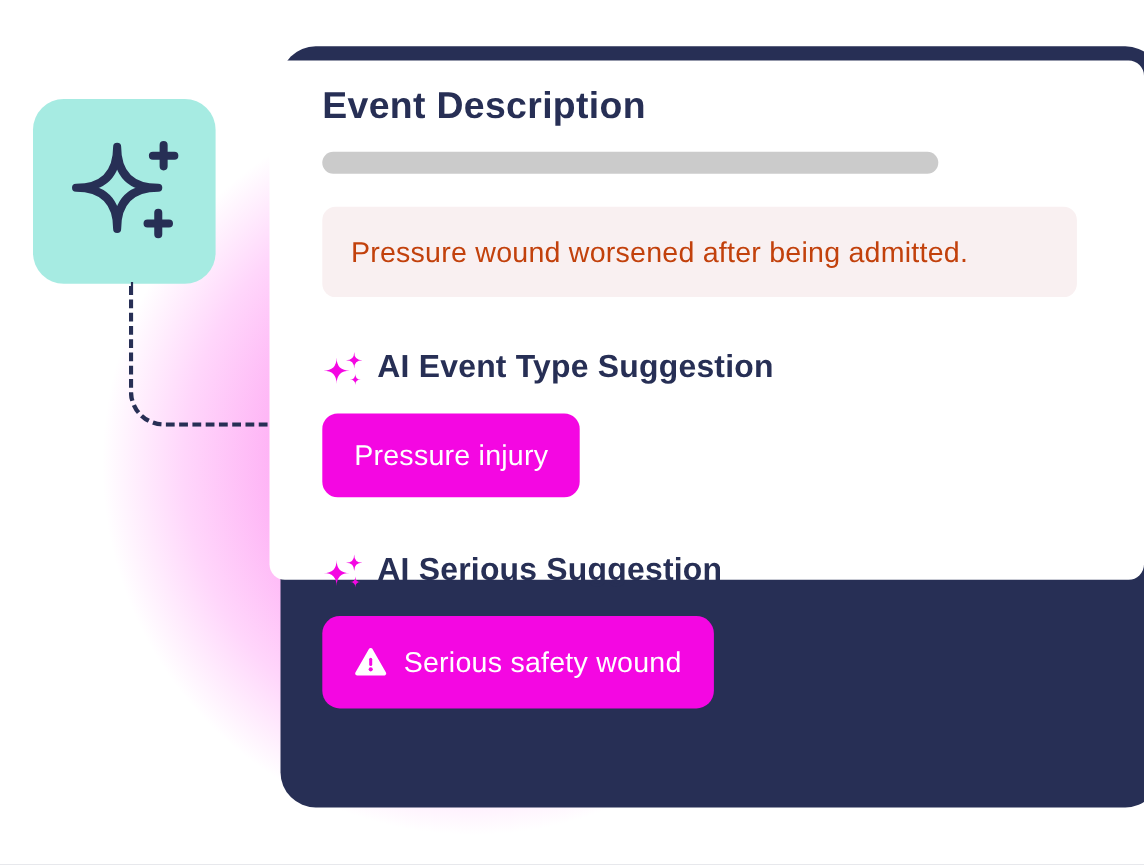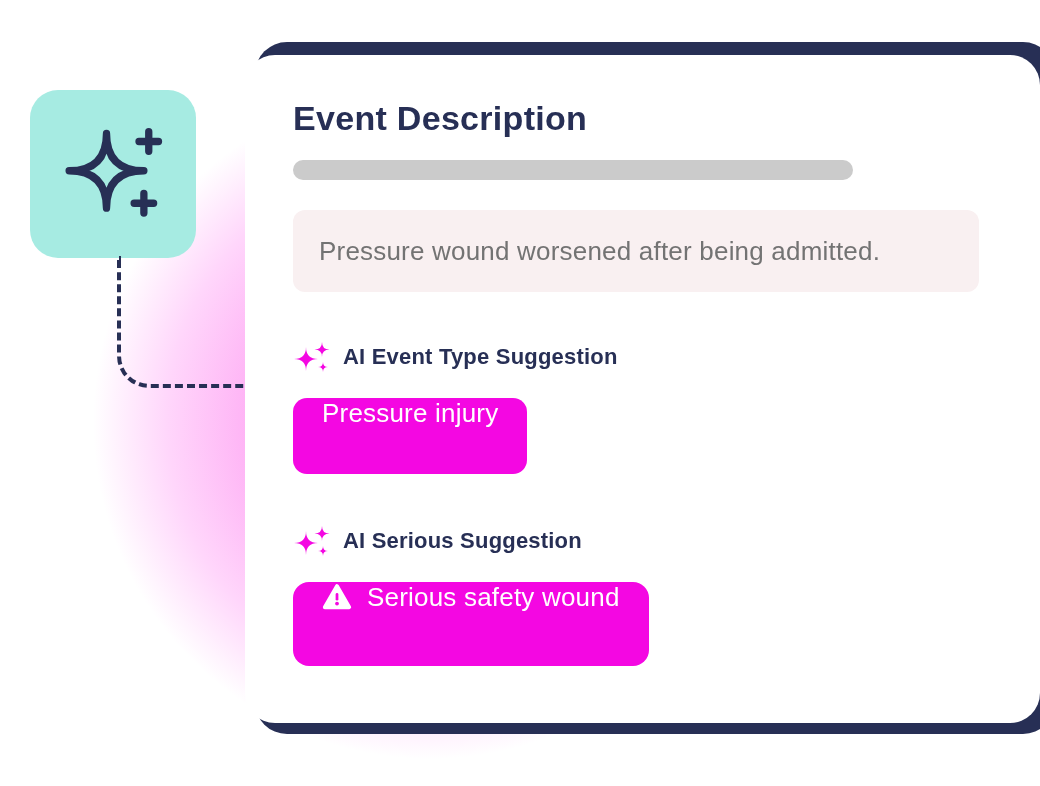--- a/index.html
+++ b/index.html
@@ -24,46 +24,46 @@
     position:absolute;left:117px;top:256px;width:170px;height:128px;
     border-left:4px dashed #272F55;border-bottom:4px dashed #272F55;
     border-bottom-left-radius:32px;
   }
   
   .card-shadow{
     position:absolute;left:255px;top:42px;width:800px;height:692px;
     background:#272F55;border-radius:32px;
   }
   .card{
-    position:absolute;left:245px;top:55px;width:795px;height:668px;
-    background:#ffffff;border-radius:30px;
-    padding:43px 60px 0 48px;box-sizing:border-box;
+    position:absolute;left:245px;top:55px;width:795px;height:472px;
+    background:#ffffff;border-radius:14px;
+    padding:21px 60px 0 48px;box-sizing:border-box;
   }
   .card-title{
     margin:0 0 22px 0;font-size:34px;font-weight:600;color:#272F55;letter-spacing:.3px;
     line-height:40px;
   }
   .skeleton-bar{
     width:560px;height:20px;border-radius:10px;background:#CBCBCB;margin-bottom:30px;
   }
   .desc-box{
     width:686px;height:82px;background:#F9F0F1;border-radius:12px;
     display:flex;align-items:center;padding:0 26px;box-sizing:border-box;
     margin-bottom:46px;
   }
-  .desc-text{font-size:26px;color:#737373;letter-spacing:.2px;}
+  .desc-text{font-size:26px;color:#c2410c;letter-spacing:.2px;}
   .section-heading{
     display:flex;align-items:center;gap:13px;margin-bottom:23px;
   }
   .section-heading .label{
-    font-size:22px;font-weight:600;color:#272F55;letter-spacing:.2px;
+    font-size:29px;font-weight:600;color:#272F55;letter-spacing:.2px;
   }
   .sparkles{width:37px;height:37px;display:block;flex:0 0 auto;}
   .tag{
-    display:inline-flex;align-items:flex-start;gap:15px;
+    display:inline-flex;align-items:center;gap:15px;
     background:#F407E2;color:#ffffff;border:none;cursor:pointer;
     font-family:"Liberation Sans", sans-serif;font-size:26px;letter-spacing:.2px;
     border-radius:14px;height:76px;padding:0 29px;margin-bottom:48px;
   }
   .tag.tag-lg{height:84px;border-radius:16px;margin-bottom:0;}
   .warn-icon{width:30px;height:30px;display:block;flex:0 0 auto;}
 </style>
 </head>
 <body>
 

